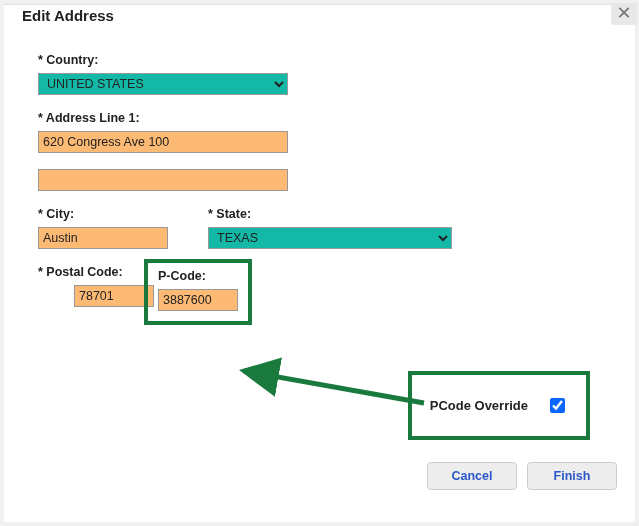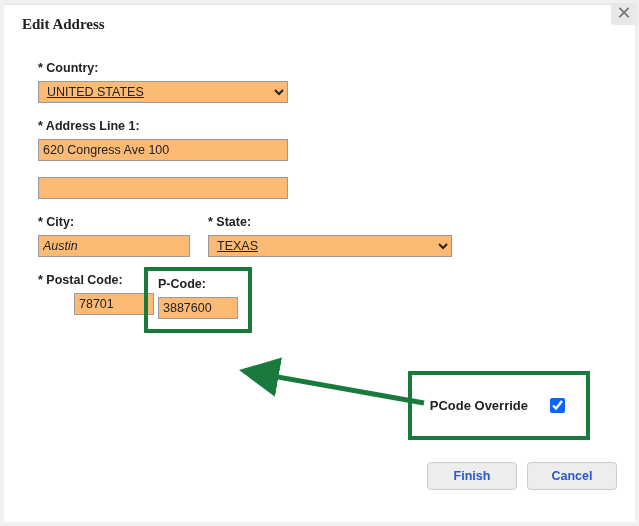--- a/index.html
+++ b/index.html
@@ -16,22 +16,21 @@
   .dialog {
     position: absolute;
     left: 4px;
     top: 4px;
     width: 631px;
     height: 518px;
     background: #ffffff;
     border-top: 1px solid #e0e0e0;
   }
   .dialog-header {
-    padding: 10px 18px 28px 18px;
-    font-family: Liberation Serif, serif;
+    padding: 2px 18px 28px 18px;
   }
   .dialog-title {
     font-size: 15px;
     font-weight: bold;
     color: #222;
   }
   .close-btn {
     position: absolute;
     top: -2px;
     right: -2px;
@@ -62,28 +61,27 @@
   select, input[type="text"] {
     font-family: Arial, Helvetica, sans-serif;
     font-size: 12.5px;
     padding: 2px 4px;
     height: 22px;
     border: 1px solid #999;
     background: #fdba74;
     color: #222;
   }
   select {
-    background: #fdba74;
-    text-decoration: underline;
+    background: #14b8a6;
   }
   .country-select { width: 250px; }
   .addr1-input { width: 250px; }
   .addr2-input { width: 250px; }
   .row { display: flex; }
-  .city-input { width: 152px; font-style: italic; }
+  .city-input { width: 130px; }
   .state-select { width: 244px; }
   .postal-input { width: 80px; margin-left: 36px; }
   .pcode-input { width: 80px; }
   .col-city { width: 170px; }
   .col-state { }
   .col-postal { width: 110px; }
   .col-pcode { }
   .highlight-box {
     border: 4px solid #1a7a3e;
     padding: 6px 10px 10px 10px;
@@ -205,17 +203,17 @@
   <svg class="arrow-svg" width="639" height="526">
     <defs>
       <marker id="arrowhead" markerWidth="8" markerHeight="8" refX="7" refY="4" orient="auto">
         <polygon points="0 0, 8 4, 0 8" fill="#1a7a3e"></polygon>
       </marker>
     </defs>
     <line x1="420" y1="398" x2="240" y2="366" stroke="#1a7a3e" stroke-width="5" marker-end="url(#arrowhead)"></line>
   </svg>
 
   <div class="actions">
+    <button class="btn">Cancel</button>
     <button class="btn">Finish</button>
-    <button class="btn">Cancel</button>
   </div>
 
 </div>
 
 </body></html>

